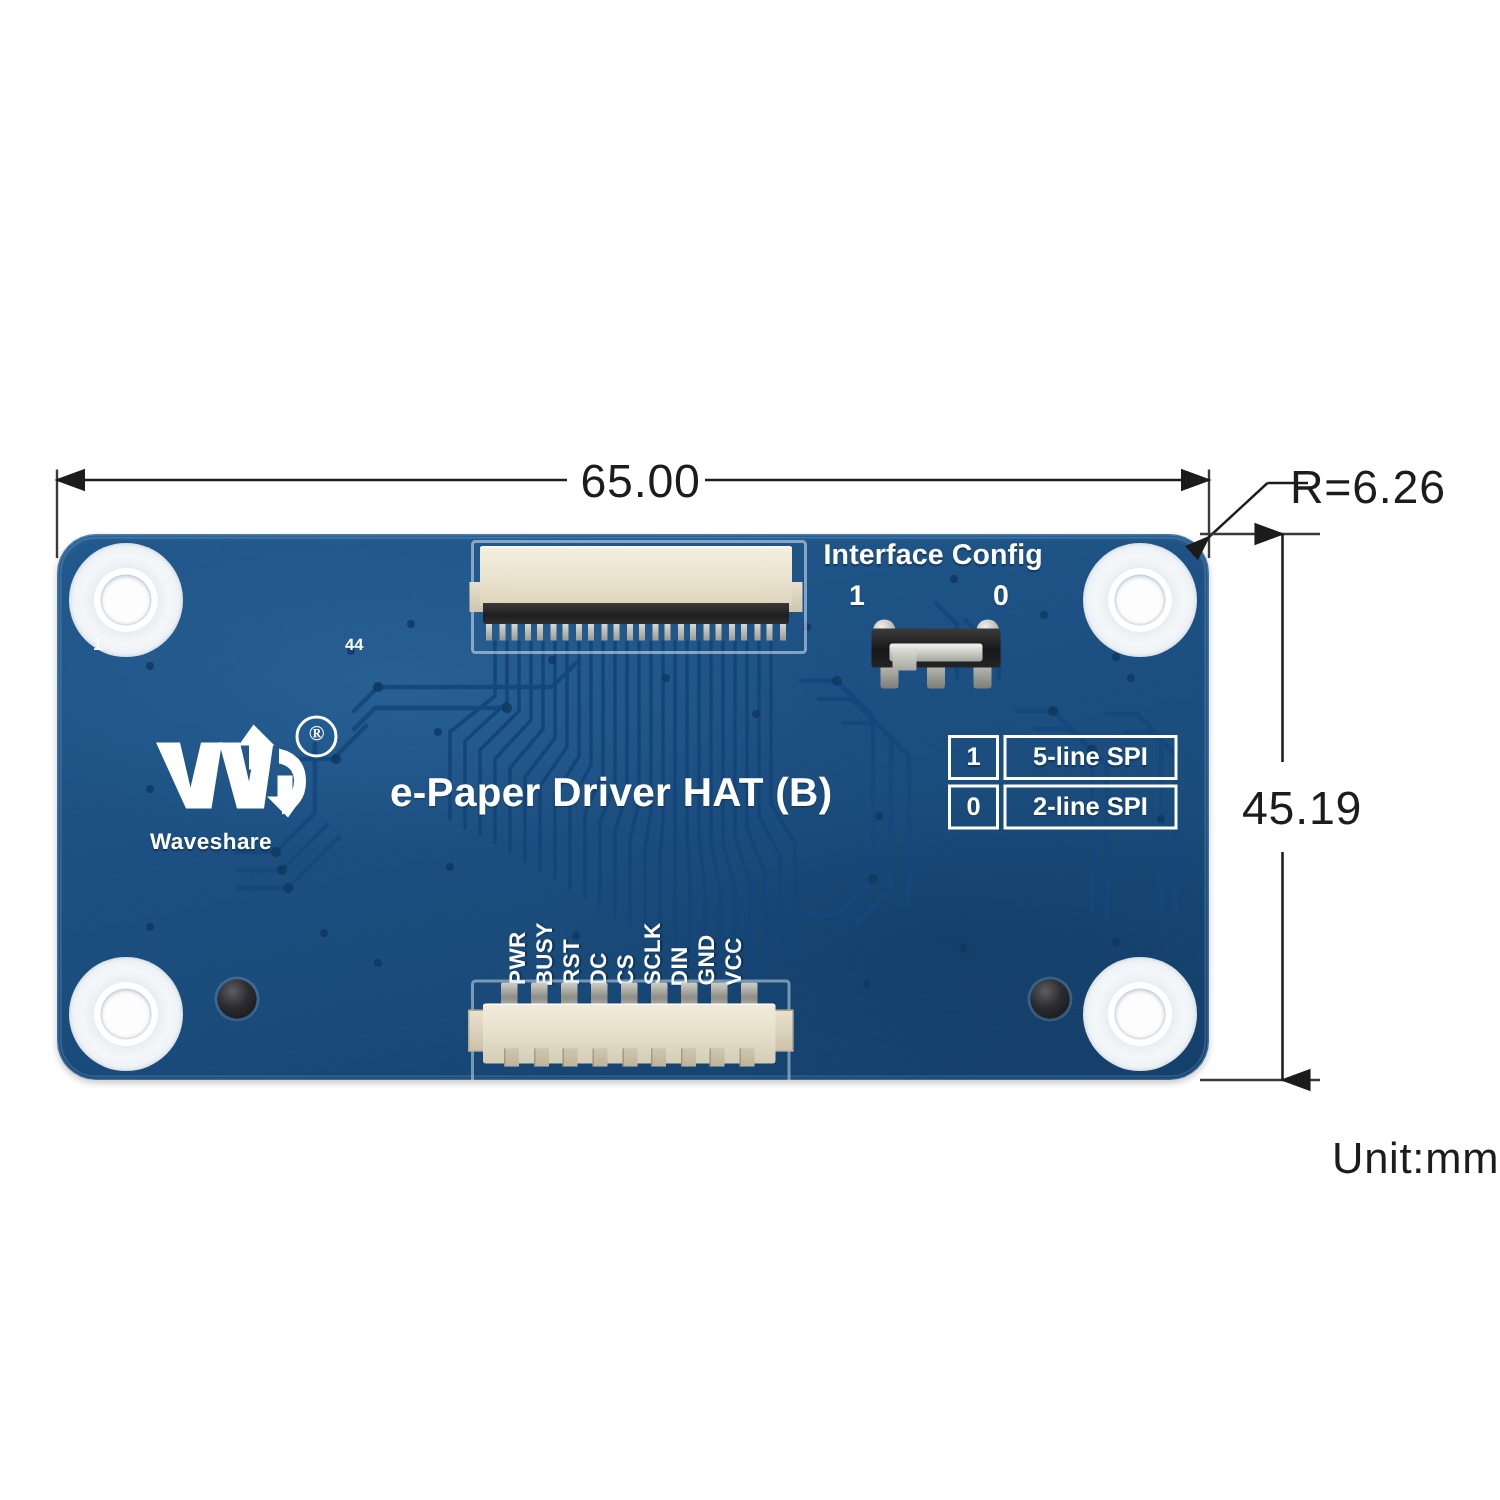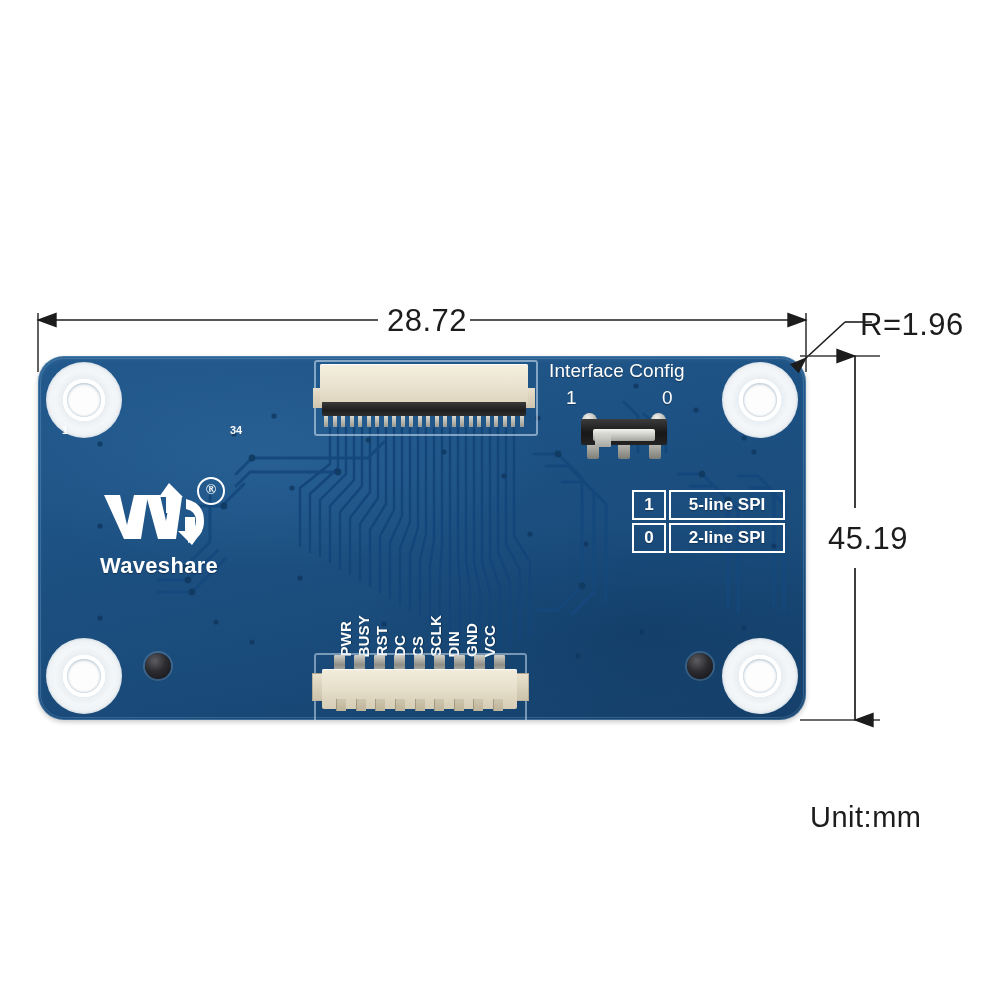--- a/index.html
+++ b/index.html
@@ -52,25 +52,24 @@
   }
 
   #label-radius {
     left: 860px;
     top: 307px;
     font-size: 31px;
     letter-spacing: 0.5px;
   }
 
   #label-unit {
-    left: 810px;
+    left: 888px;
     top: 757px;
     font-size: 29px;
     letter-spacing: 0.5px;
-    margin-top: 44px;
   }
 
   
   #pcb {
     position: absolute;
     left: 38px;
     top: 356px;
     width: 768px;
     height: 364px;
     border-radius: 26px;
@@ -129,21 +128,21 @@
   #mount-tl { left: 8px;  top: 6px;  }
   #mount-tr { left: 684px; top: 6px; }
   #mount-bl { left: 8px;  top: 282px; }
   #mount-br { left: 684px; top: 282px; }
 
   
   .silk {
     position: absolute;
     color: #ffffff;
     font-family: "Liberation Sans", sans-serif;
-    font-weight: 400;
+    font-weight: 700;
     white-space: nowrap;
     text-shadow: 0 1px 1px rgba(0,0,0,0.35);
   }
 
   #board-title {
     left: 222px;
     top: 157px;
     font-size: 27px;
     letter-spacing: 0.2px;
   }
@@ -187,21 +186,21 @@
     font-weight: 700;
     line-height: 21px;
     text-align: center;
     font-family: "Liberation Serif", serif;
   }
   #logo-text {
     position: absolute;
     left: 0;
     top: 72px;
     color: #ffffff;
-    font-size: 22px;
+    font-size: 15px;
     font-weight: 700;
     letter-spacing: 0.3px;
     text-shadow: 0 1px 1px rgba(0,0,0,0.35);
   }
 
   
   #spi-table {
     position: absolute;
     left: 591px;
     top: 131px;
@@ -519,20 +518,21 @@
         <path d="M4 14 L20 14 L27 44 L34 14 L48 14 L41 58 L24 58 Z" fill="#ffffff"></path>
         <path d="M46 14 L60 14 L66 40 L72 6 L82 16 L76 58 L58 58 Z" fill="#ffffff"></path>
         <path d="M69 2 L83 16 L76 16 L76 32 L66 32 L66 16 L59 16 Z" fill="#ffffff"></path>
         <path d="M86 18 Q104 22 104 40 Q104 56 88 62 L88 52 Q96 48 96 40 Q96 30 86 28 Z" fill="#ffffff"></path>
         <path d="M92 64 L78 50 L85 50 L85 36 L95 36 L95 50 L102 50 Z" fill="#ffffff"></path>
       </svg>
       <div id="logo-reg">®</div>
       <div id="logo-text">Waveshare</div>
     </div>
 
+    <div class="silk" id="board-title">e-Paper Driver HAT (B)</div>
 
     <div id="fpc-top">
       <div id="fpc-top-frame"></div>
       <div class="fpc-ear" id="fpc-ear-l"></div>
       <div class="fpc-ear" id="fpc-ear-r"></div>
       <div id="fpc-top-body"></div>
       <div id="fpc-top-latch"></div>
       <div id="fpc-top-pins">
         <i></i>
           <i></i>
@@ -554,21 +554,21 @@
           <i></i>
           <i></i>
           <i></i>
           <i></i>
           <i></i>
           <i></i>
           <i></i>
       </div>
     </div>
     <div id="fpc-top-pin1">1</div>
-    <div id="fpc-top-pin24">34</div>
+    <div id="fpc-top-pin24">44</div>
 
     <div class="silk" id="if-config-label">Interface Config</div>
     <div class="silk" id="sw-mark-1">1</div>
     <div class="silk" id="sw-mark-0">0</div>
 
     <div id="switch">
       <div class="sw-post" id="sw-post-l"></div>
       <div class="sw-post" id="sw-post-r"></div>
       <div class="sw-leg" id="sw-leg-1"></div>
       <div class="sw-leg" id="sw-leg-2"></div>
@@ -666,18 +666,18 @@
     <line x1="806" y1="358" x2="845" y2="322" stroke="#1c1c1c" stroke-width="1.6" marker-start="url(#arrLead)"></line>
     <line x1="845" y1="322" x2="872" y2="322" stroke="#1c1c1c" stroke-width="1.6"></line>
 
     <line x1="800" y1="356" x2="880" y2="356" stroke="#3a3a3a" stroke-width="1.6"></line>
     <line x1="800" y1="720" x2="880" y2="720" stroke="#3a3a3a" stroke-width="1.6"></line>
 
     <line x1="855" y1="356" x2="855" y2="508" stroke="#1c1c1c" stroke-width="1.7" marker-start="url(#arrU)"></line>
     <line x1="855" y1="568" x2="855" y2="720" stroke="#1c1c1c" stroke-width="1.7" marker-end="url(#arrD)"></line>
   </svg>
 
-  <div class="dim-label" id="label-width">28.72</div>
+  <div class="dim-label" id="label-width">65.00</div>
   <div class="dim-label" id="label-height">45.19</div>
-  <div class="dim-label" id="label-radius">R=1.96</div>
+  <div class="dim-label" id="label-radius">R=6.26</div>
   <div class="dim-label" id="label-unit">Unit:mm</div>
 
 </div>
 
 </body></html>

